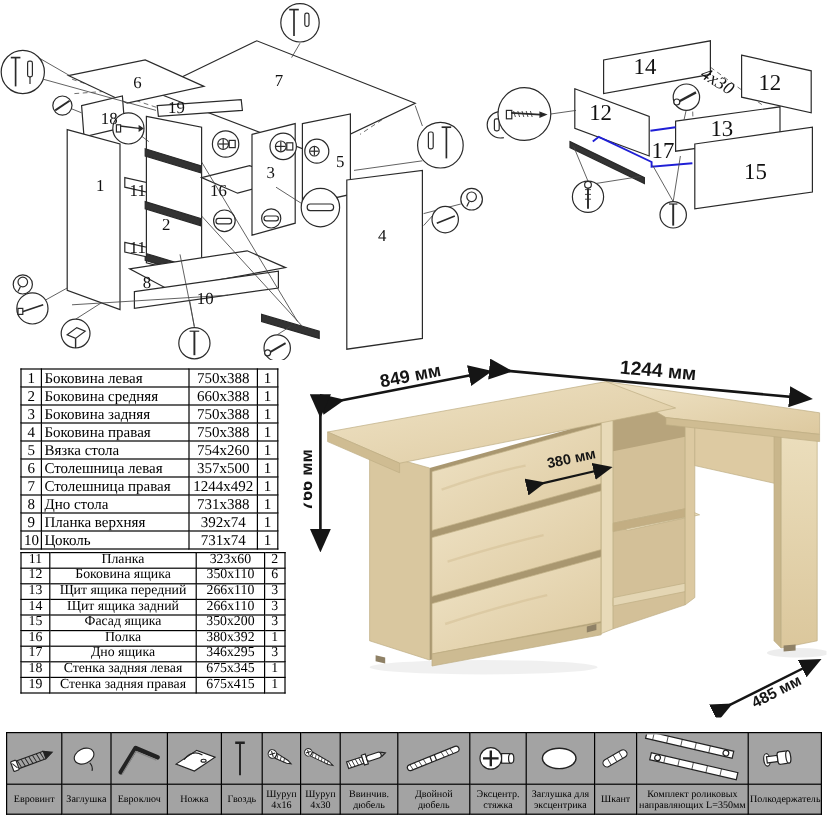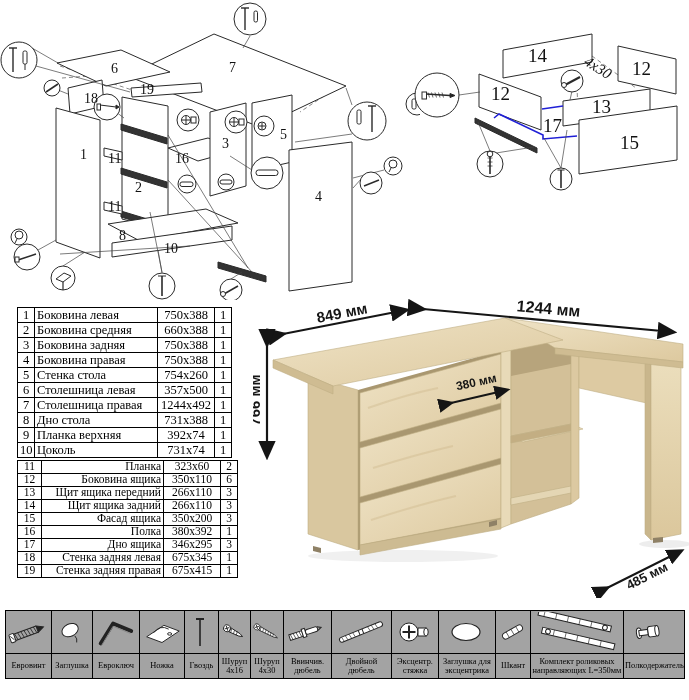--- a/index.html
+++ b/index.html
@@ -10,21 +10,21 @@
 
   
   table.parts{border-collapse:collapse;table-layout:fixed;background:#fff;}
   table.parts td{border:1px solid #000;padding:0 2px;line-height:1;overflow:hidden;white-space:nowrap;}
   #parts1{left:17px;top:307px;width:214px;font-size:12.5px;}
   #parts1 td{height:14px;}
   #parts2{left:17px;top:460px;width:220px;font-size:11.5px;}
   #parts2 td{height:12px;}
   td.c{text-align:center;}
   td.nm{text-align:left;margin-left:43px;}
-  #parts2 td.nm{text-align:right;}
+  #parts2 td.nm{text-align:center;}
 
   
   .hw-title{left:5px;top:590px;width:679px;text-align:center;font-size:16px;}
   table.hw{border-collapse:collapse;table-layout:fixed;left:5px;top:610px;width:679px;background:#a3a3a3;}
   table.hw td{border:1px solid #000;padding:0;text-align:center;vertical-align:middle;overflow:hidden;}
   tr.hw-icons td{height:42px;}
   tr.hw-labels td{height:24px;font-size:8.4px;line-height:1.08;padding:0 1px;}
   tr.hw-qty td{height:18px;font-size:13.5px;}
 
   
@@ -258,21 +258,21 @@
           <td class="c">1</td>
         </tr>
       <tr>
           <td class="c">4</td>
           <td class="nm">Боковина правая</td>
           <td class="c">750x388</td>
           <td class="c">1</td>
         </tr>
       <tr>
           <td class="c">5</td>
-          <td class="nm">Стенка стола</td>
+          <td class="nm">Вязка стола</td>
           <td class="c">754x260</td>
           <td class="c">1</td>
         </tr>
       <tr>
           <td class="c">6</td>
           <td class="nm">Столешница левая</td>
           <td class="c">357x500</td>
           <td class="c">1</td>
         </tr>
       <tr>

